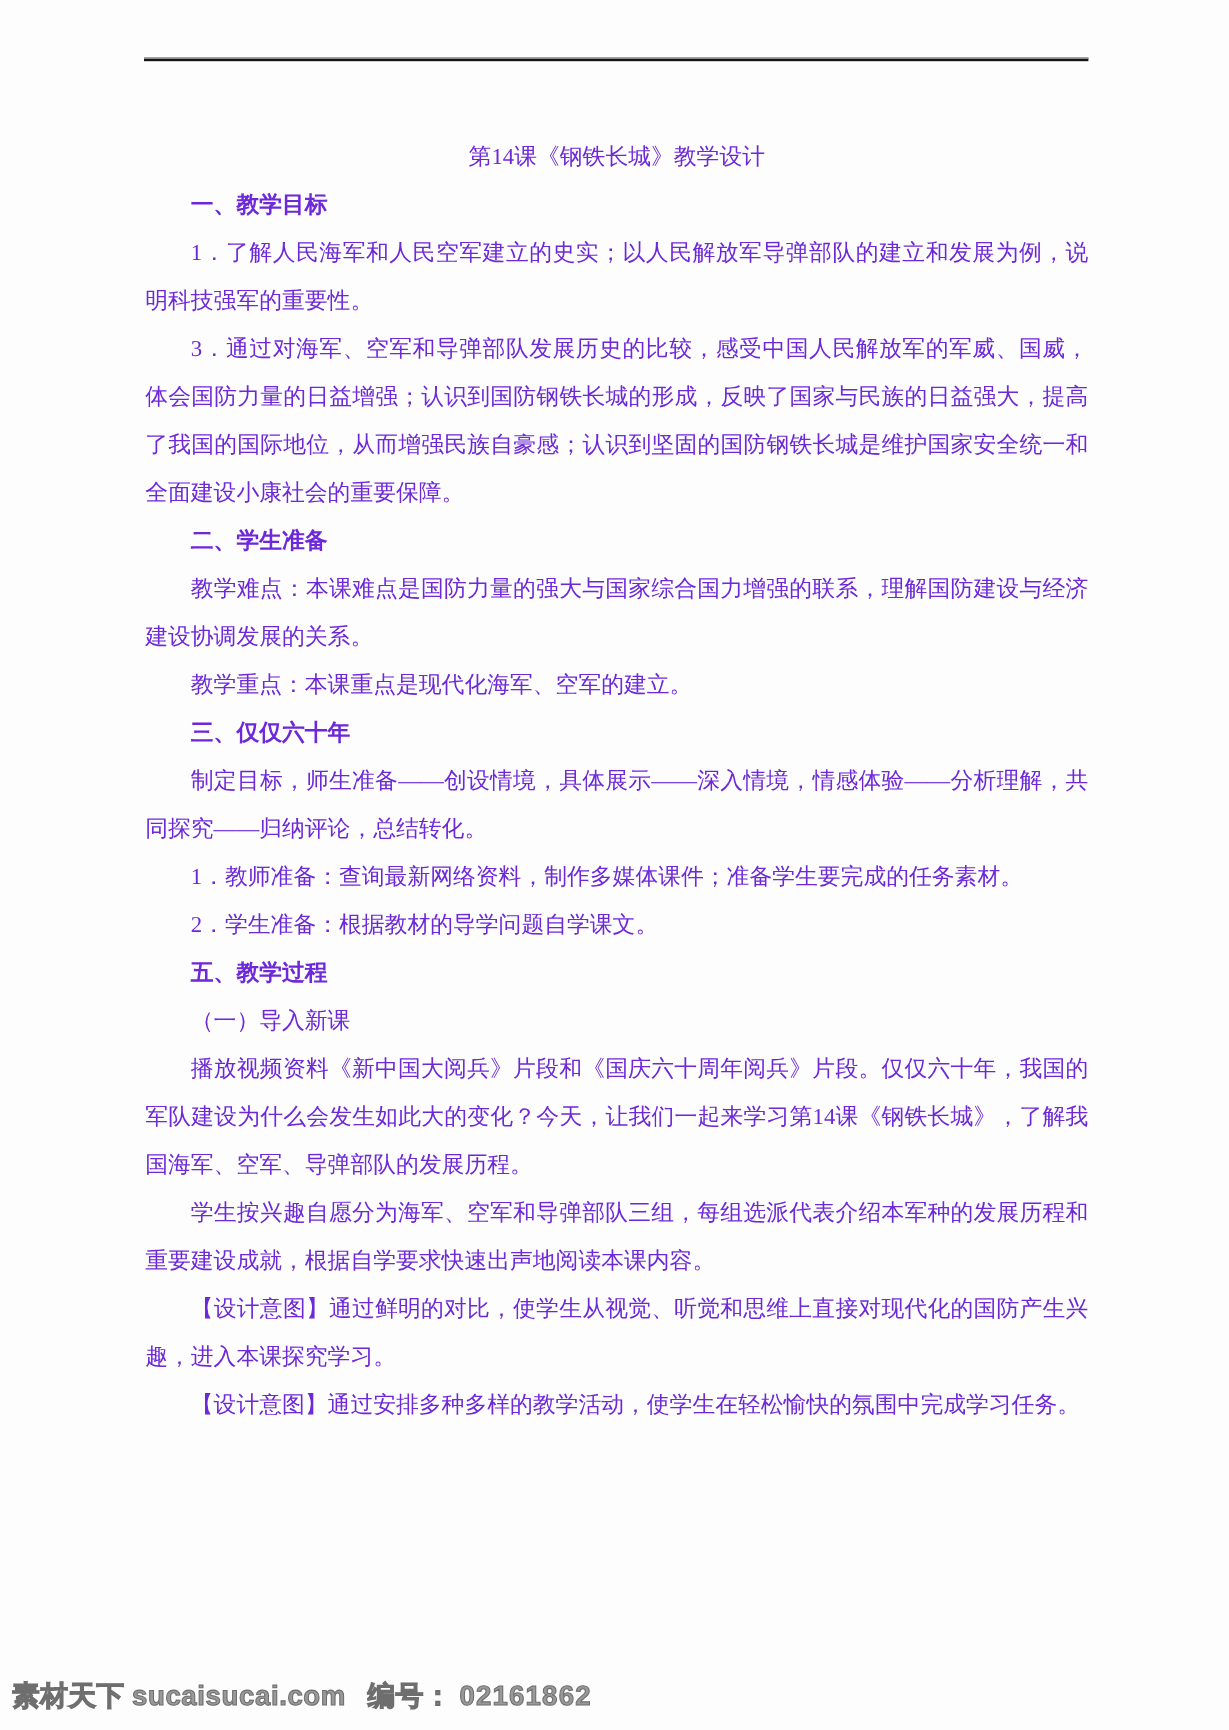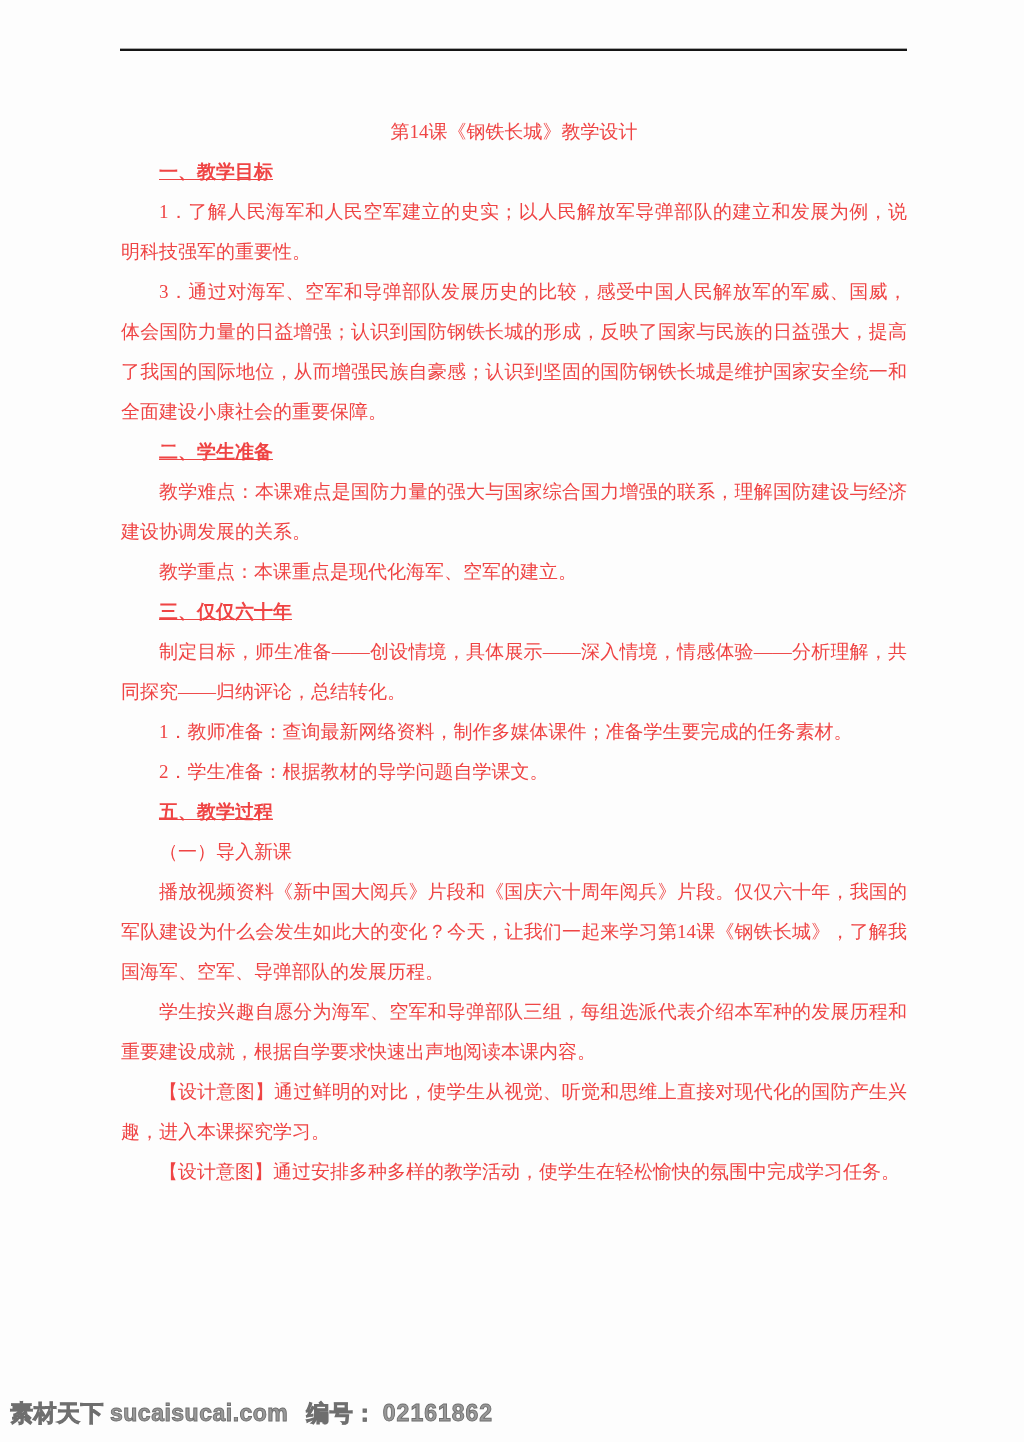--- a/index.html
+++ b/index.html
@@ -23,39 +23,38 @@
     width: 787px;
     height: 2px;
     background: #151515;
     border-top: 1px solid #a8a8a8;
   }
   .content {
     position: absolute;
     left: 121px;
     top: 112px;
     width: 786px;
-    color: #ef4444;
+    color: #6d28d9;
     font-size: 19px;
     line-height: 40px;
   }
   .content p {
     margin: 0;
     padding: 0;
     text-align: justify;
     text-justify: inter-ideograph;
   }
   .doc-title {
     text-align: center !important;
     text-indent: 0;
   }
   .heading {
     font-weight: bold;
     text-indent: 2em;
     text-align: left !important;
-    text-decoration: underline;
   }
   .para {
     text-indent: 2em;
   }
   .footer {
     position: absolute;
     left: 10px;
     top: 1398px;
     font-family: "Liberation Sans", "DejaVu Sans", sans-serif;
     font-weight: bold;

